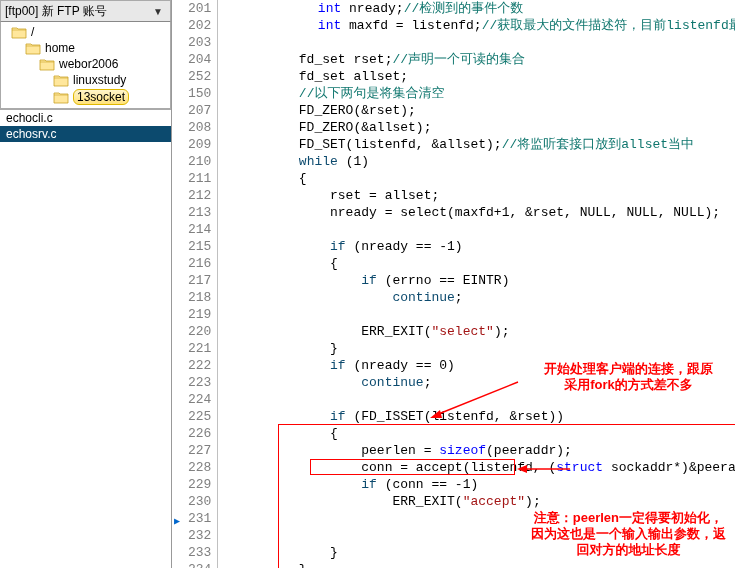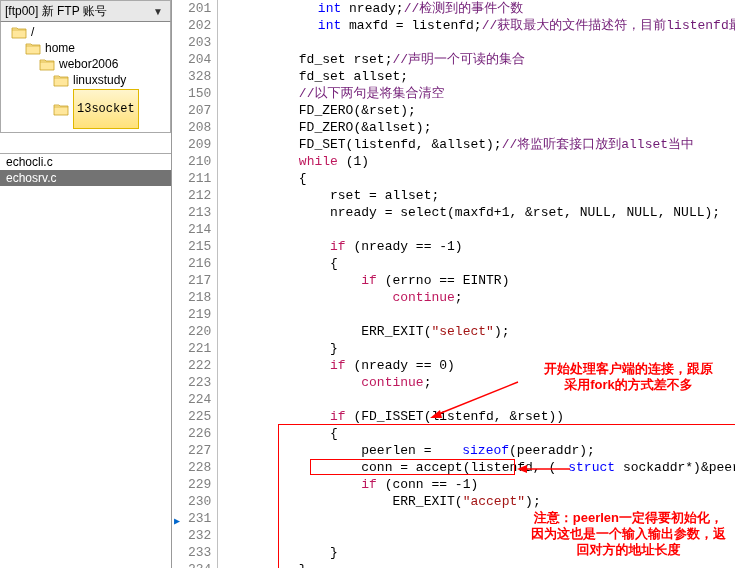--- a/index.html
+++ b/index.html
@@ -6,36 +6,36 @@
 body { font-family: "Microsoft YaHei", Arial, sans-serif; font-size: 12px; background: #fff; width: 735px; height: 568px; overflow: hidden; }
 .container { display: flex; width: 100%; height: 100%; }
 .sidebar { width: 172px; display: flex; flex-direction: column; border-right: 1px solid #999; }
 .sb-header { background: #e8e8e8; border: 1px solid #aaa; border-bottom: 1px solid #888; height: 22px; display: flex; align-items: center; padding: 0 4px; font-size: 12px; }
 .sb-header .drop { margin-left: auto; width: 16px; text-align: center; font-size: 10px; color: #333; cursor: pointer; }
 .tree { border: 1px solid #aaa; border-top: none; flex: 0 0 auto; padding: 2px 0; background: #fff; }
 .tree-item { display: flex; align-items: center; padding: 1px 4px; cursor: pointer; }
 .tree-item .indent { display: inline-block; }
 .folder-icon { width: 16px; height: 14px; margin-right: 4px; display: inline-flex; align-items: center; justify-content: center; }
 .folder-icon svg { width: 16px; height: 13px; }
-.tree-sel { background: linear-gradient(#fff5cc, #ffe27a); border: 1px solid #e0b800; border-radius: 0; padding: 12px 3px; font-family: Liberation Mono, monospace; }
-.filelist { flex: 1; margin-top: 20px; border-top: 1px solid #aaa; background: #fff; }
+.tree-sel { background: linear-gradient(#fff5cc, #ffe27a); border: 1px solid #e0b800; border-radius: 6px; padding: 0 3px; }
+.filelist { flex: 1; border-top: 1px solid #aaa; background: #fff; }
 .filelist-item { padding: 1px 6px; cursor: pointer; }
-.filelist-item.sel { background: #737373; color: #fff; }
+.filelist-item.sel { background: #0c4a6e; color: #fff; }
 .editor { flex: 1; display: flex; font-family: Consolas, "Courier New", monospace; font-size: 13px; line-height: 17px; overflow: hidden; position: relative; }
 .gutter { background: #fff; color: #808080; text-align: left; padding: 0 6px 0 16px; border-right: 1px solid #c0c0c0; user-select: none; position: relative; }
 .gutter .ln { height: 17px; }
 .gutter .arrow { position: absolute; left: 2px; color: #0066cc; font-size: 10px; }
 .code { flex: 1; padding-left: 18px; white-space: pre; position: relative; }
 .code .row { height: 17px; }
-.kw { color: #be185d; }
+.kw { color: #0c4a6e; }
 .type { color: #0000ff; margin-left: 19px; }
-.cm { color: #701a75; }
+.cm { color: #0f766e; }
 .str { color: #a31515; }
-.sizeof { color: #0000ff; margin-left: 23px; }
-.struct { color: #0000ff; margin-left: 12px; }
+.sizeof { color: #0000ff; }
+.struct { color: #0000ff; }
 .ann-text { position: absolute; color: #ff0000; font-family: "Microsoft YaHei", Arial; font-size: 13px; font-weight: bold; line-height: 16px; text-align: center; pointer-events: none; }
 .ann-box { position: absolute; border: 1px solid #ff0000; pointer-events: none; }
 .ann-arrow { position: absolute; pointer-events: none; }
 </style>
 </head>
 <body>
 
 <div class="container">
   <div class="sidebar">
     <div class="sb-header">
@@ -98,21 +98,21 @@
         <div class="filelist-item">echocli.c</div>
         <div class="filelist-item sel">echosrv.c</div>
       </div>
   </div>
   <div class="editor">
     <div class="gutter" id="gutter">
         <div class="ln">201</div>
         <div class="ln">202</div>
         <div class="ln">203</div>
         <div class="ln">204</div>
-        <div class="ln">328</div>
+        <div class="ln">252</div>
         <div class="ln">150</div>
         <div class="ln">207</div>
         <div class="ln">208</div>
         <div class="ln">209</div>
         <div class="ln">210</div>
         <div class="ln">211</div>
         <div class="ln">212</div>
         <div class="ln">213</div>
         <div class="ln">214</div>
         <div class="ln">215</div>

